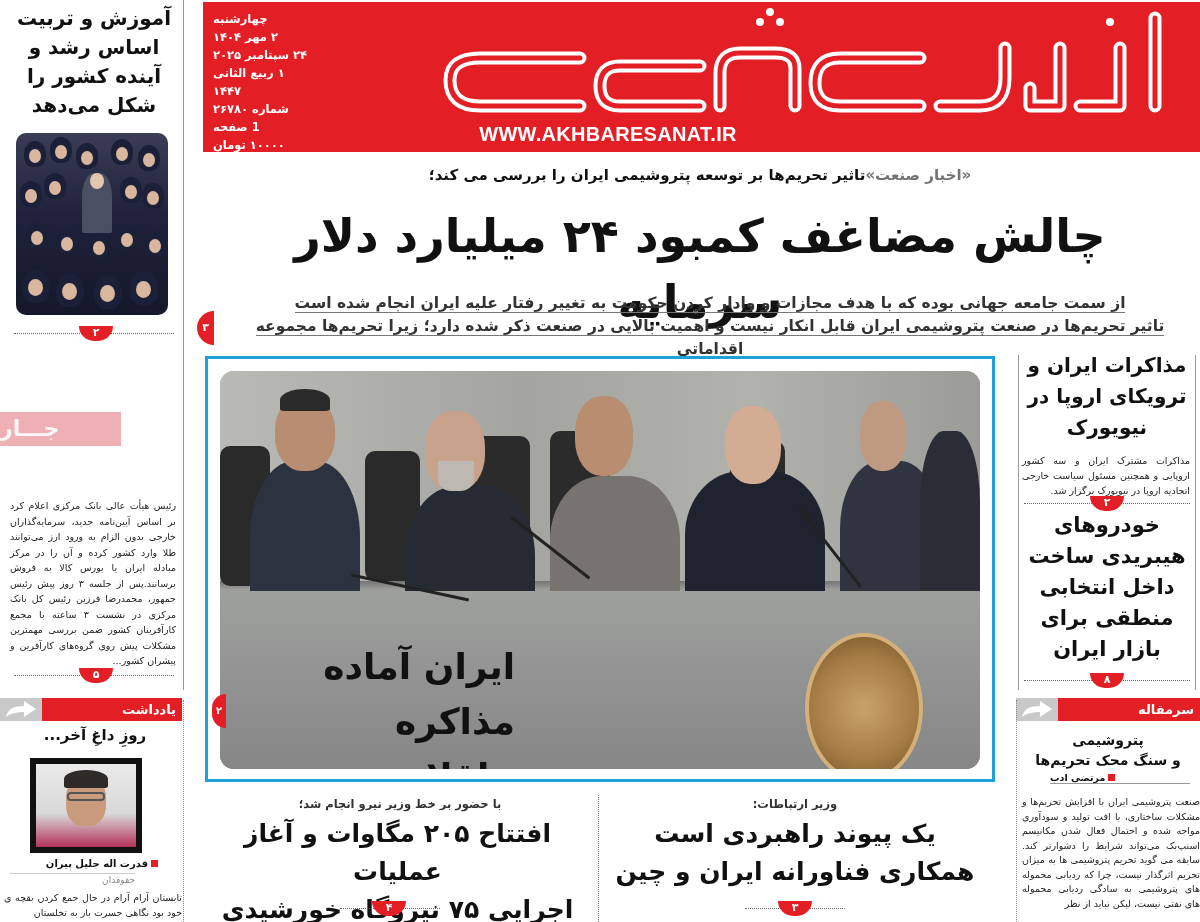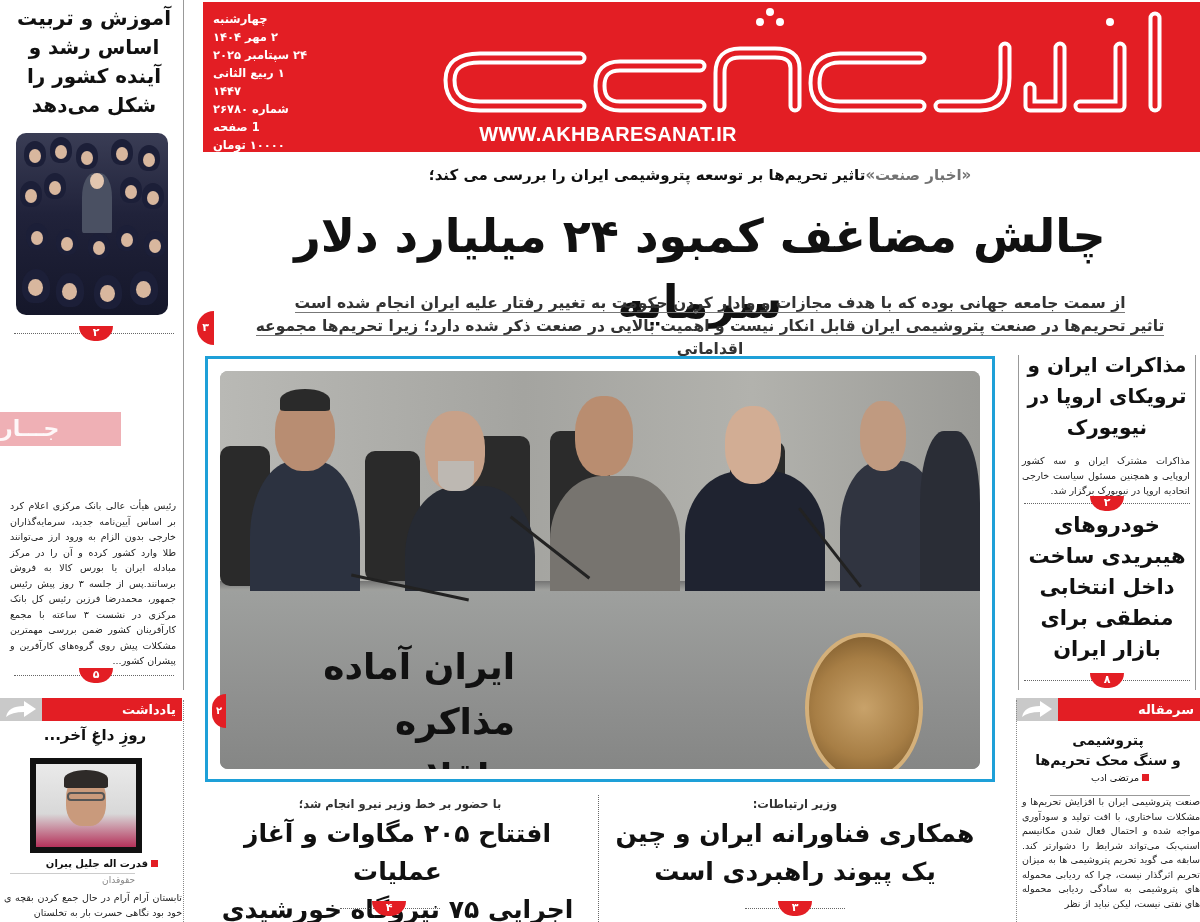--- a/index.html
+++ b/index.html
@@ -54,21 +54,21 @@
   .kicker { position: absolute; left: 210px; top: 166px; width: 980px; text-align: center; font-size: 15px; font-weight: bold; }
   .kicker .red { color: #737373; }
   .headline { position: absolute; left: 205px; top: 203px; width: 990px; text-align: center; font-size: 46px; font-weight: bold; line-height: 66px; letter-spacing: -1px; }
   .lead { position: absolute; left: 230px; top: 292px; width: 960px; text-align: center; font-size: 15.5px; line-height: 23px; color: #333; font-weight: bold; }
   .lead span { border-bottom: 1px solid #777; }
   .tag-left { position: absolute; left: 197px; top: 311px; width: 17px; height: 34px; background: #e31e24; border-radius: 17px 0 0 17px; color: #fff;
     font-size: 11px; text-align: center; line-height: 34px; font-weight: bold; }
 
   
   .photo-frame { position: absolute; left: 205px; top: 356px; width: 790px; height: 426px; border: 3px solid #1ea0d8; background: #fff; }
-  .photo { position: absolute; left: 12px; top: 12px; width: 760px; height: 398px; border-radius: 8px; overflow: hidden;
+  .photo { position: absolute; left: 12px; top: 12px; width: 760px; height: 398px; border-radius: 14px; overflow: hidden;
     background: linear-gradient(180deg, #a9a9a6 0%, #8e8f8c 38%, #666 52%, #9fa09d 55%, #8a8b89 100%); }
   .photo .wall { position: absolute; left: 0; top: 0; width: 100%; height: 210px; background: linear-gradient(90deg, #b9b9b5, #a4a4a0 40%, #b2b2ad 70%, #9b9b97); }
   .photo .desk { position: absolute; left: 0; top: 220px; width: 100%; height: 180px; background: linear-gradient(180deg, #9ea09e 0%, #8f908f 60%, #858685 100%); }
   .photo .person { position: absolute; border-radius: 40% 40% 8% 8%; }
   .photo .head { position: absolute; border-radius: 45%; background: #c8a48a; }
   .photo .emblem { position: absolute; left: 585px; top: 262px; width: 118px; height: 150px; border-radius: 50%; background: radial-gradient(circle, #c8a26a 0%, #a77e45 55%, #6e4e24 100%); border: 4px solid #d4b07a; }
   .photo-caption { position: absolute; left: 45px; top: 268px; width: 250px; text-align: right; font-size: 36px; font-weight: bold; line-height: 55px; color: #111; }
   .tag-photo { position: absolute; left: 212px; top: 694px; width: 14px; height: 34px; background: #e31e24; border-radius: 17px 0 0 17px; color: #fff;
     font-size: 10px; text-align: center; line-height: 34px; font-weight: bold; }
 
@@ -81,21 +81,21 @@
   .rightcol-border { position: absolute; left: 1018px; top: 355px; width: 1px; height: 335px; background: #999; }
   .rc-border2 { position: absolute; left: 1195px; top: 355px; width: 1px; height: 335px; background: #999; }
   .rc-title1 { position: absolute; left: 1022px; top: 350px; width: 170px; text-align: center; font-weight: bold; font-size: 20px; line-height: 31px; }
   .rc-body1 { position: absolute; left: 1022px; top: 453px; width: 168px; font-size: 9.5px; line-height: 15px; text-align: justify; color: #222; }
   .rc-title2 { position: absolute; left: 1022px; top: 510px; width: 170px; text-align: center; font-weight: bold; font-size: 21px; line-height: 31px; }
 
   .ed-bar { position: absolute; left: 1058px; top: 698px; width: 142px; height: 23px; background: #e31e24; color: #fff; font-size: 13px; font-weight: bold;
     line-height: 23px; padding-right: 6px; }
   .ed-arrow { position: absolute; left: 1016px; top: 698px; width: 42px; height: 23px; background: #c9c9c9; }
   .ed-title { position: absolute; left: 1020px; top: 730px; width: 176px; text-align: center; font-size: 14px; font-weight: bold; line-height: 20px; }
-  .ed-author { position: absolute; left: 1050px; top: 772px; width: 140px; font-size: 9.5px; font-weight: normal; text-align: center; border-bottom: 1px solid #999; padding-bottom: 12px; }
+  .ed-author { position: absolute; left: 1050px; top: 772px; width: 140px; font-size: 9.5px; font-weight: bold; text-align: left; border-bottom: 1px solid #999; padding-bottom: 0; }
   .ed-author .sq { display: inline-block; width: 7px; height: 7px; background: #e31e24; margin-left: 3px; }
   .ed-body { position: absolute; left: 1022px; top: 795px; width: 178px; font-size: 9.5px; line-height: 14.5px; text-align: justify; color: #222; }
   .vdots-r { position: absolute; left: 1016px; top: 700px; height: 222px; border-left: 1px dotted #888; }
 </style>
 </head>
 <body>
 
 <div class="abs masthead">
   <div class="mast-logo">
     <svg viewBox="0 0 760 116">
@@ -251,22 +251,22 @@
     <div class="photo-caption">
       <div>ایران آماده</div>
       <div>مذاکره عاقلانه</div>
     </div>
   </div>
 </div>
 <div class="tag-photo">۲</div>
 
 <div class="story-sub" style="left:610px;top:797px;width:370px">وزیر ارتباطات:</div>
 <div class="story-title" style="left:605px;top:815px;width:380px">
+  <div>یک پیوند راهبردی است</div>
   <div>همکاری فناورانه ایران و چین</div>
-  <div>یک پیوند راهبردی است</div>
 </div>
 <div class="dotline" style="left:745px;top:908px;width:100px"></div>
 <div class="pagetag" style="left:778px;top:901px">۳</div>
 
 <div class="vdots-c"></div>
 
 <div class="story-sub" style="left:210px;top:797px;width:380px">با حضور بر خط وزیر نیرو انجام شد؛</div>
 <div class="story-title" style="left:205px;top:815px;width:385px">
   <div>افتتاح ۲۰۵ مگاوات و آغاز عملیات</div>
   <div>اجرایی ۷۵ نیروگاه خورشیدی</div>

